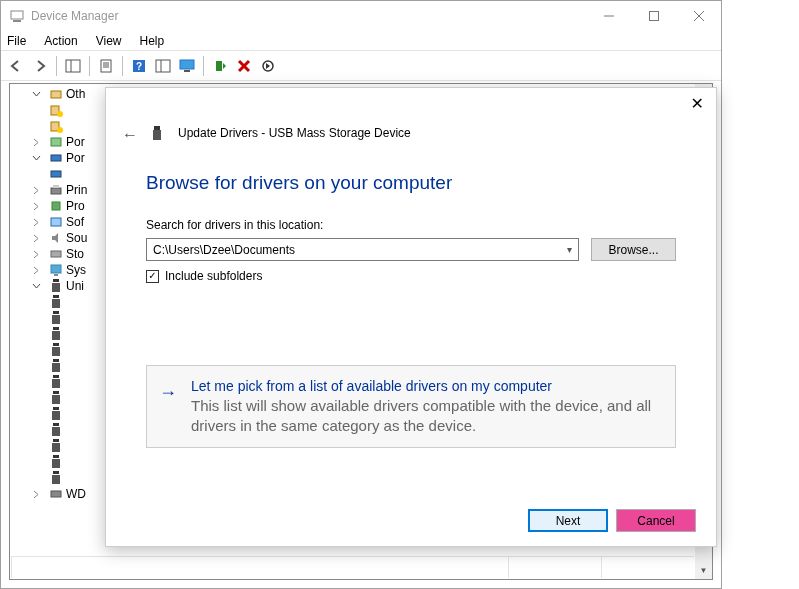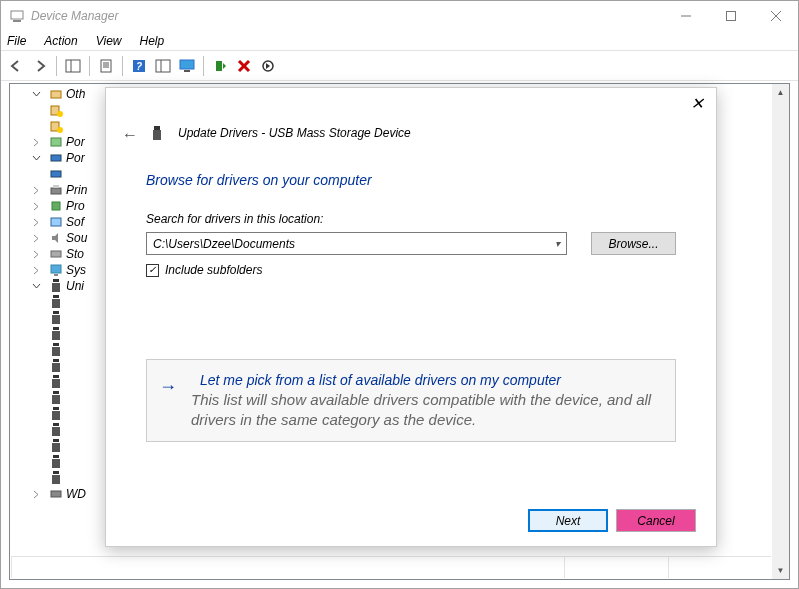--- a/index.html
+++ b/index.html
@@ -1,17 +1,17 @@
 <!DOCTYPE html>
 <html><head>
 <meta charset="utf-8">
 <style>
   * { box-sizing: border-box; font-family: "Segoe UI", Tahoma, sans-serif; }
   body { margin: 0; background: #fff; width: 799px; height: 589px; overflow: hidden; position: relative; }
-  .window { width: 799px; height: 589px; border: 1px solid #a0a0a0; background: #fff; position: relative; font-style: italic; }
+  .window { width: 722px; height: 589px; border: 1px solid #a0a0a0; background: #fff; position: relative; }
   .titlebar { height: 30px; display: flex; align-items: center; padding: 0 0 0 8px; font-size: 12px; color: #999; }
   .titlebar .app-icon { width: 16px; height: 16px; margin-right: 6px; }
   .titlebar .title { flex: 1; }
   .win-controls { display: flex; height: 100%; }
   .win-controls div { width: 45px; display: flex; align-items: center; justify-content: center; color: #999; font-size: 13px; cursor: default; }
   .menubar { height: 20px; display: flex; align-items: center; padding: 0 6px; font-size: 12px; color: #000; gap: 18px; border-bottom: 1px solid #e3e3e3; }
   .menubar span { cursor: default; }
   .toolbar { height: 30px; display: flex; align-items: center; padding: 0 4px; gap: 2px; border-bottom: 1px solid #e3e3e3;  }
   .toolbar .sep { width: 1px; height: 20px; background: #c0c0c0; margin: 0 3px; }
   .tbtn { width: 22px; height: 22px; display: flex; align-items: center; justify-content: center; cursor: default; }
@@ -28,31 +28,31 @@
   .tree-row.usb { padding-left: 34px; }
   .usb-ico { width:8px; height:14px; display:inline-block; }
   .usb-ico::before{ content:""; display:block; width:6px; height:3px; background:#333; margin:0 auto 1px;}
   .usb-ico::after{ content:""; display:block; width:8px; height:9px; background:#555;}
   .modal { position: absolute; top: 3px; left: 95px; width: 612px; height: 460px; background: #fff; border: 1px solid #ccc; box-shadow: 0 4px 16px rgba(0,0,0,0.25); }
   .modal-close { position: absolute; top: 6px; right: 12px; font-size: 16px; color: #000; cursor: default; font-family: Arial;}
   .modal-hdr { position: absolute; top: 36px; left: 16px; display: flex; align-items: center; gap: 12px; font-size: 12px; }
   .modal-hdr .back { font-size: 16px; color: #555; cursor: default; }
   .modal-hdr .dev-icon { width: 16px; height: 16px; }
   .modal-body { position: absolute; top: 84px; left: 40px; right: 40px; }
-  .h-blue { color: #003399; font-size: 14px; margin-bottom: 24px; }
+  .h-blue { color: #003399; font-size: 19px; margin-bottom: 24px; }
   .lbl { font-size: 12px; margin-bottom: 6px; }
-  .path-row { display: flex; gap: 24px; align-items: center; }
+  .path-row { display: flex; gap: 12px; align-items: center; }
   .combo { flex: 1; height: 23px; border: 1px solid #7a7a7a; display: flex; align-items: center; padding: 0 6px; font-size: 12px; position: relative; background:#fff;}
   .combo .chev { position: absolute; right: 6px; font-size: 10px; color: #555; }
   .browse-btn { width: 85px; height: 23px; border: 1px solid #adadad; background: #e1e1e1; font-size: 12px; display:flex;align-items:center;justify-content:center; cursor:default;}
   .chk-row { margin-top: 8px; font-size: 12px; display: flex; align-items: center; gap: 6px; }
   .chk { width: 13px; height: 13px; border: 1px solid #333; display:flex;align-items:center;justify-content:center; font-size:10px; line-height:1; }
   .option-card { margin-top: 82px; border: 1px solid #ccc; background: #f7f7f7; padding: 12px 16px 12px 44px; position: relative; cursor: default;}
   .option-card .arrow { position: absolute; left: 12px; top: 14px; color: #003399; font-size: 18px; font-weight:bold;}
-  .option-card .opt-title { color: #003399; font-size: 14px; margin-left: 9px; }
+  .option-card .opt-title { color: #003399; font-size: 14px; }
   .option-card .opt-desc { color: #666; font-size: 15px; margin-top: 2px; line-height: 1.3; }
   .modal-footer { position: absolute; bottom: 14px; right: 20px; display: flex; gap: 8px; }
   .btn { width: 80px; height: 23px; border: 1px solid #adadad; background: #ec4899; font-size: 12px; display:flex;align-items:center;justify-content:center; cursor:default;}
   .btn.primary { border: 2px solid #0078d7; background: #e5f1fb; text-align: right; }
   .statusbar { position: absolute; bottom: 1px; left: 1px; right: 18px; height: 22px; border-top: 1px solid #e3e3e3; display:flex; }
   .statusbar div { border-left: 1px solid #e3e3e3; height:100%; }
   svg { display:block; }
 </style>
 </head>
 <body>

